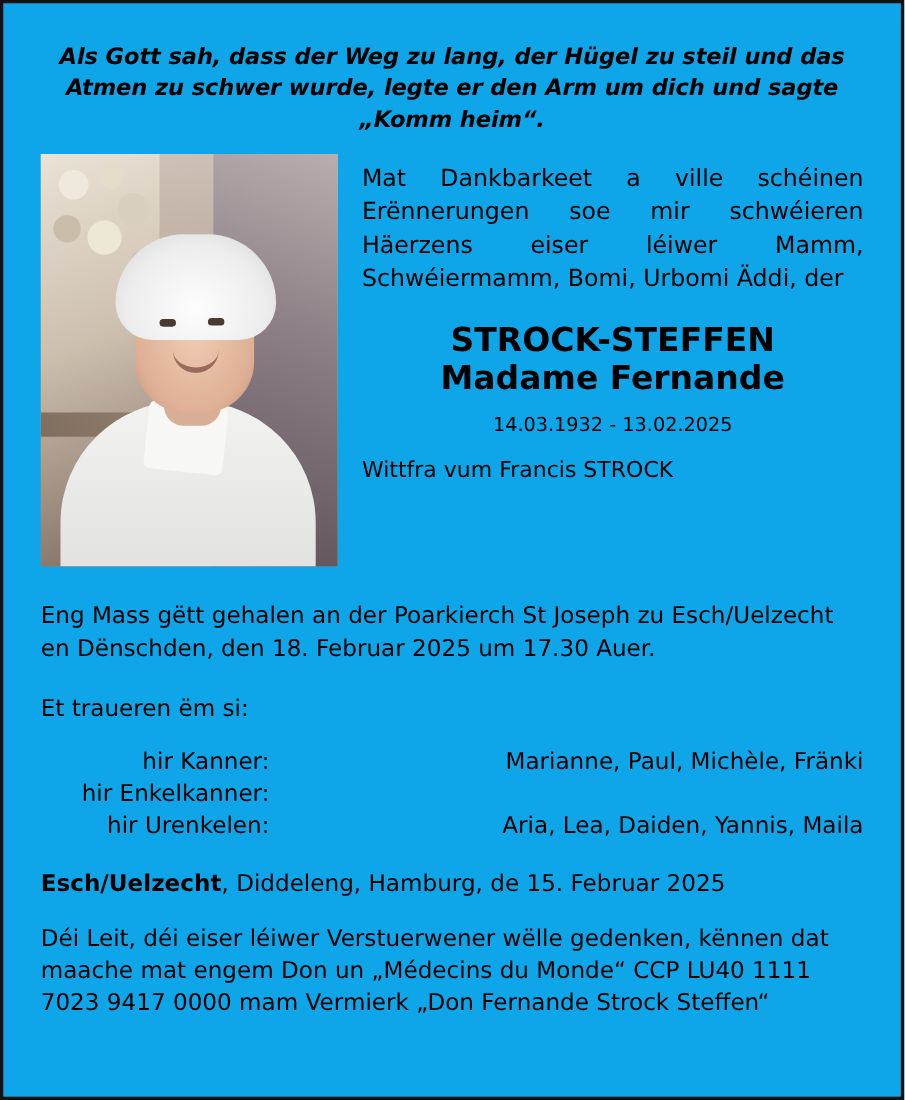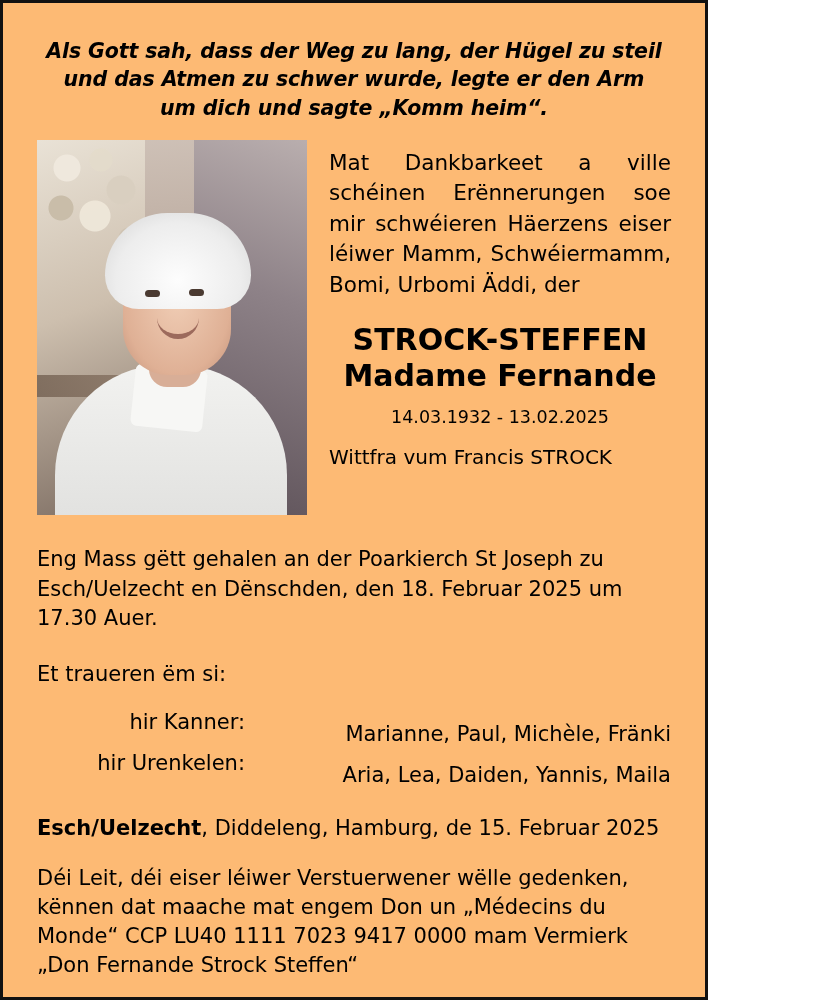--- a/index.html
+++ b/index.html
@@ -9,25 +9,25 @@
   }
   body {
     width: 823px;
     height: 1000px;
     font-family: "DejaVu Sans", sans-serif;
     color: #000000;
     overflow: hidden;
   }
   .notice {
     position: relative;
-    width: 708px;
+    width: 822px;
     height: 1000px;
     box-sizing: border-box;
     border: 3px solid #111111;
-    background: #fdba74;
+    background: #0ea5e9;
     padding: 30px 34px 20px 34px;
   }
   .quote {
     font-style: italic;
     font-weight: bold;
     font-size: 20.5px;
     line-height: 1.38;
     text-align: center;
     margin: 4px 6px 18px 6px;
     letter-spacing: -0.1px;
@@ -149,21 +149,20 @@
   }
   .fam-row {
     display: flex;
     align-items: flex-start;
   }
   .fam-label {
     flex: 0 0 208px;
   }
   .fam-names {
     flex: 1 1 auto;
-    margin-top: 12px;
   }
   .places {
     font-size: 21px;
     margin: 26px 0 0 0;
   }
   .places b { font-weight: bold; }
   .donation {
     font-size: 21px;
     line-height: 1.38;
     margin: 24px 0 0 0;
@@ -208,20 +207,21 @@
   <p class="mass">Eng Mass gëtt gehalen an der Poarkierch St Joseph zu Esch/Uelzecht en Dënschden, den 18. Februar 2025 um 17.30 Auer.</p>
 
   <p class="mourn-head">Et traueren ëm si:</p>
 
   <div class="family">
     <div class="fam-row">
       <div class="fam-label">hir Kanner:</div>
       <div class="fam-names">Marianne, Paul, Michèle, Fränki</div>
     </div>
     <div class="fam-row">
+      <div class="fam-label">hir Enkelkanner:</div>
     </div>
     <div class="fam-row">
       <div class="fam-label">hir Urenkelen:</div>
       <div class="fam-names">Aria, Lea, Daiden, Yannis, Maila</div>
     </div>
   </div>
 
   <p class="places"><b>Esch/Uelzecht</b><span>, Diddeleng, Hamburg, de 15. Februar 2025</span></p>
 
   <p class="donation">Déi Leit, déi eiser léiwer Verstuerwener wëlle gedenken, kënnen dat maache mat engem Don un „Médecins du Monde“ CCP LU40 1111 7023 9417 0000 mam Vermierk „Don Fernande Strock Steffen“</p>

